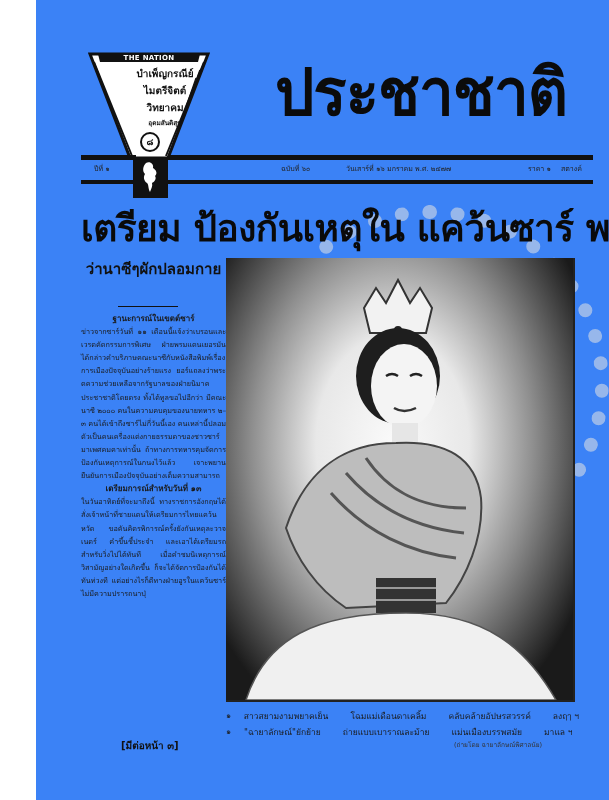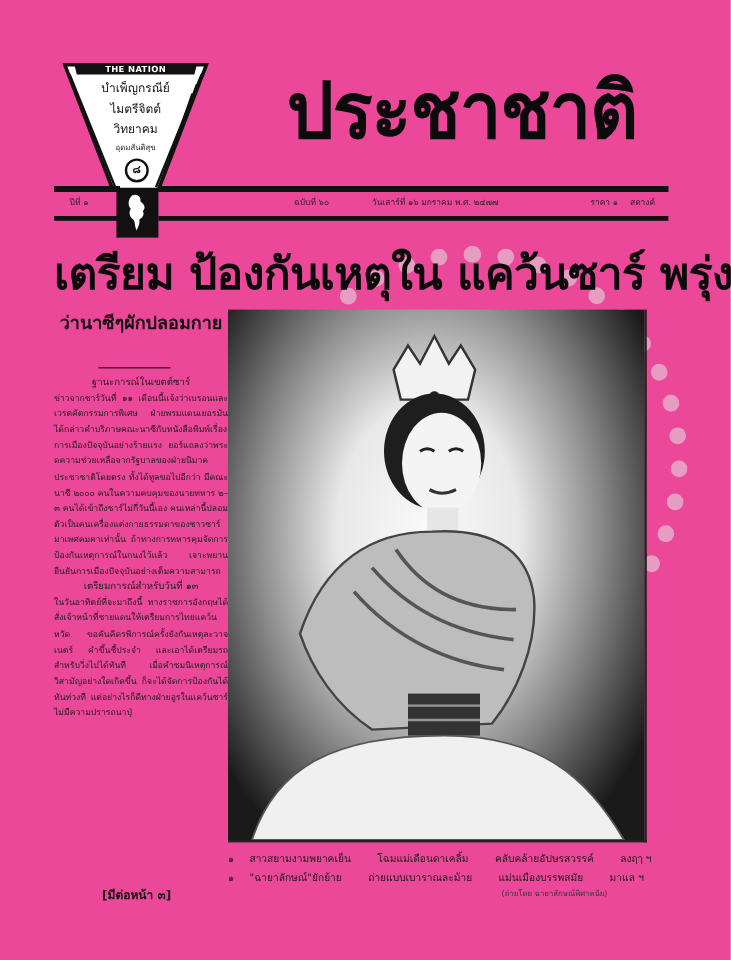--- a/index.html
+++ b/index.html
@@ -1,30 +1,30 @@
 <!DOCTYPE html>
 <html><head>
   <meta charset="utf-8">
   <style>
     html, body { margin: 0; padding: 0; background: #ffffff; }
     body { width: 609px; height: 800px; position: relative; overflow: hidden;
            font-family: "DejaVu Sans", sans-serif; color: #111; }
-    .page { position: absolute; inset: 0; background: #ec4899; }
+    .page { position: absolute; inset: 0; background: #3b82f6; margin-left: 36px; }
 
     
     .watermark { position: absolute; left: 215px; top: 205px; width: 330px; height: 330px;
                  border-radius: 50%; border: 14px dotted #e3e3e3; opacity: .55; }
 
     
     .emblem { position: absolute; left: 52px; top: 52px; width: 122px; height: 110px; }
     .emblem svg { width: 100%; height: 100%; }
     .emblem-nation { position: absolute; top: 2px; left: 0; width: 122px; text-align: center;
                      font-size: 7px; font-weight: bold; color: #fff; letter-spacing: .3px; }
-    .emblem-line { position: absolute; left: 0; width: 122px; text-align: center;
-                   font-size: 10px; font-weight: normal; }
+    .emblem-line { position: absolute; left: 16px; width: 122px; text-align: center;
+                   font-size: 10px; font-weight: bold; }
     .emblem-small { font-size: 6.5px; text-align: center; }
     .emblem-seal { position: absolute; left: 52px; top: 80px; width: 16px; height: 16px;
                    border: 2px solid #111; border-radius: 50%; font-size: 9px; font-weight: bold;
                    text-align: center; line-height: 16px; }
 
     
     .tower { position: absolute; left: 97px; top: 158px; width: 35px; height: 40px;
              background: #111; }
     .tower-icon { position: absolute; left: 5px; top: 3px; width: 24px; height: 32px; }
 
@@ -56,21 +56,21 @@
                 font-size: 37px; font-weight: bold; color: #0a0a0a; white-space: nowrap;
                 letter-spacing: -0.5px; line-height: 44px; }
 
     
     .sub-headline { position: absolute; left: 45px; top: 258px; width: 145px;
                     font-size: 15px; font-weight: bold; line-height: 22px; text-align: center; }
     .col-sep { position: absolute; left: 82px; top: 306px; width: 60px; height: 1px; background: #111; }
     .article { position: absolute; left: 45px; top: 312px; width: 145px;
                font-size: 7.2px; line-height: 13.1px; color: #1a1a1a; }
     .article p { margin: 0; text-align: justify; }
-    .article .sect { text-align: center; font-weight: normal; font-size: 8px; }
+    .article .sect { text-align: center; font-weight: bold; font-size: 8px; }
     .continued { position: absolute; left: 85px; top: 738px; font-size: 10px; font-weight: bold; }
 
     
     .photo { position: absolute; left: 190px; top: 258px; width: 347px; height: 442px;
              background: radial-gradient(ellipse at 48% 42%, #fafafa 0%, #e8e8e8 30%, #8f8f8f 55%, #1a1a1a 85%);
              border-right: 2px solid #222; border-bottom: 2px solid #222; overflow: hidden; }
     .photo .figure { position: absolute; left: 0; top: 0; width: 100%; height: 100%; }
 
     
     .caption { position: absolute; left: 190px; top: 708px; width: 375px; font-size: 8.5px;

